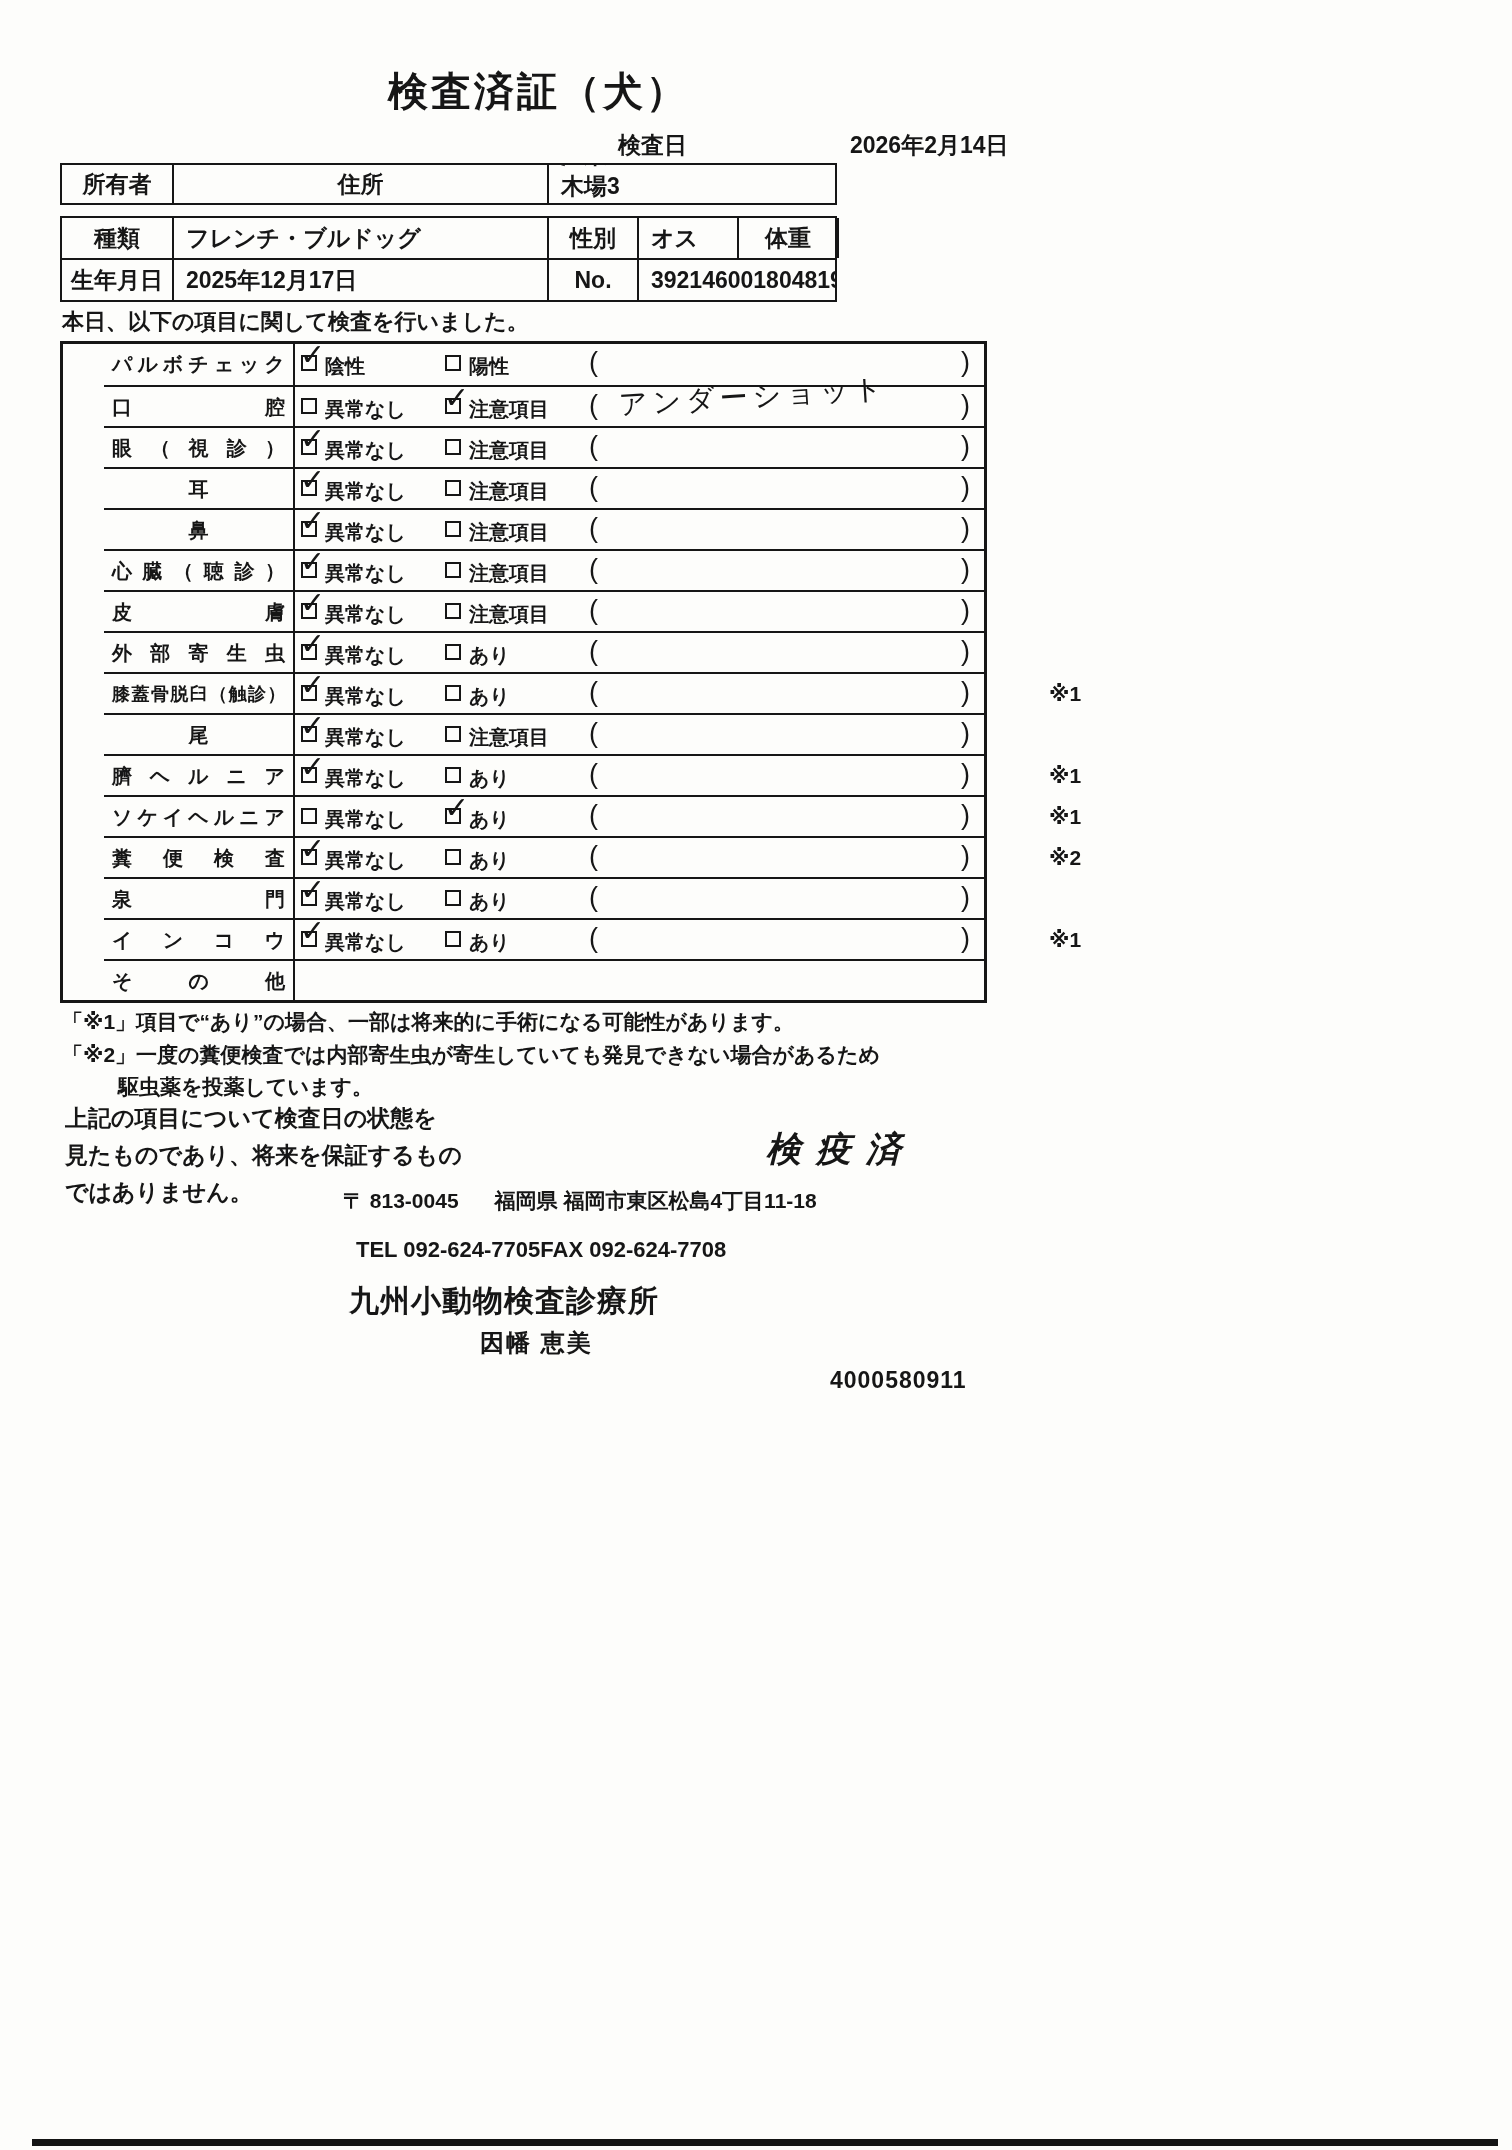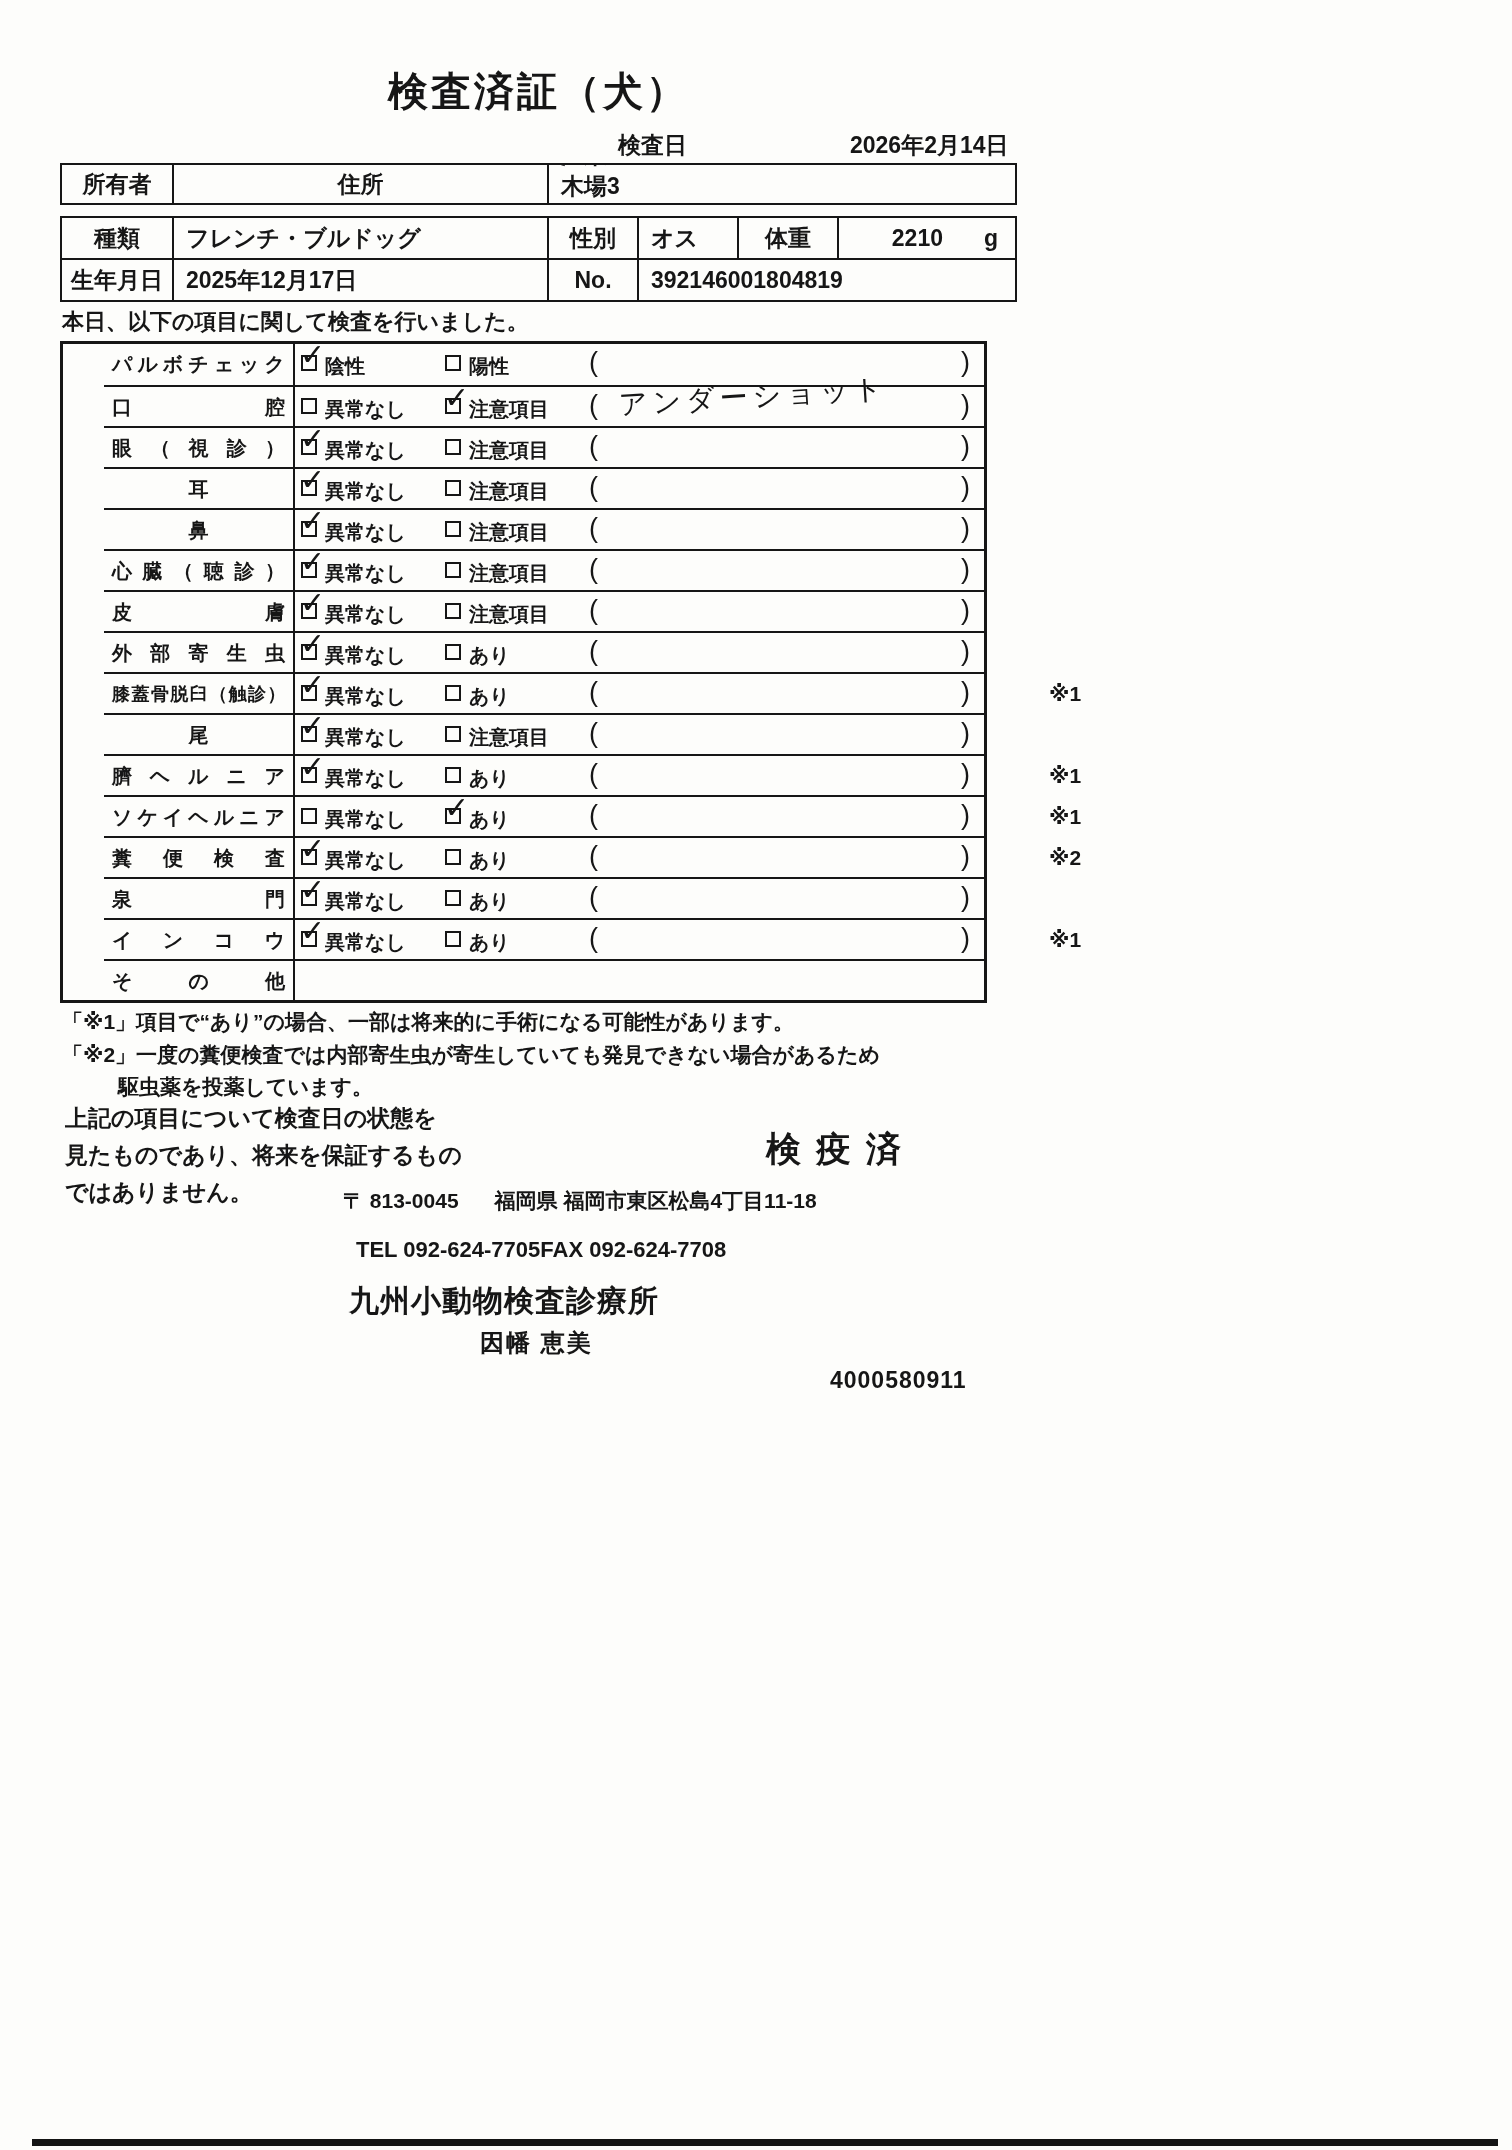--- a/index.html
+++ b/index.html
@@ -13,21 +13,21 @@
   }
   .doc { position:absolute; left:60px; top:0; width:957px; height:1450px; }
 
   .title {
     position:absolute; top:64px; left:0; width:100%;
     text-align:center; font-size:40px; font-weight:700; letter-spacing:3px;
   }
   .date-label { position:absolute; left:558px; top:130px; font-size:23px; font-weight:700; }
   .date-value { position:absolute; left:790px; top:130px; font-size:23px; font-weight:700; }
 
-  .tbl { position:absolute; left:0; border:2px solid #161616; width:957px; }
+  .tbl { position:absolute; left:0; border:2px solid #161616; width:777px; }
   .grid-row { display:grid; }
   .owner-tbl { top:163px; }
   .owner-tbl .grid-row { grid-template-columns:110px 375px 90px 1fr; }
   .dog-tbl { top:216px; }
   .dog-tbl .r1 { grid-template-columns:110px 375px 90px 100px 100px 1fr; }
   .dog-tbl .r2 { grid-template-columns:110px 375px 90px 1fr; border-top:2px solid #161616; }
   .cell { height:38px; display:flex; align-items:center; font-size:23px; font-weight:700; overflow:hidden; }
   .dog-tbl .cell { height:40px; }
   .cell + .cell { border-left:2px solid #161616; }
   .cell.hd { justify-content:center; }
@@ -67,21 +67,21 @@
   }
   .note-mark { position:absolute; left:945px; top:8px; font-size:21px; font-weight:700; white-space:nowrap; }
 
   .note { position:absolute; left:2px; font-size:21px; font-weight:700; white-space:nowrap; }
   .n1 { top:1008px; }
   .n2 { top:1041px; }
   .n2b { top:1073px; left:58px; }
 
   .disclaimer { position:absolute; top:1100px; left:5px; font-size:23px; font-weight:700; line-height:37px; }
 
-  .stamp { position:absolute; left:706px; top:1126px; font-size:35px; font-weight:700; letter-spacing:15px; white-space:nowrap; }
+  .stamp { position:absolute; left:706px; top:1126px; font-size:35px; font-weight:700; letter-spacing:15px; white-space:nowrap;font-style:italic; }
 
   .postal { position:absolute; left:283px; top:1187px; font-size:21px; font-weight:700; white-space:nowrap; }
   .postal .addr { margin-left:36px; }
   .telline { position:absolute; left:296px; top:1237px; font-size:22px; font-weight:700; white-space:nowrap; }
   .telline .fax { }
   .clinic { position:absolute; left:289px; top:1281px; font-size:30px; font-weight:700; letter-spacing:1px; white-space:nowrap; }
   .vet { position:absolute; left:420px; top:1327px; font-size:24px; font-weight:700; letter-spacing:2px; white-space:nowrap; }
   .serial { position:absolute; left:770px; top:1367px; font-size:23px; font-weight:700; letter-spacing:1px; }
 
   .scan-bar { position:absolute; left:32px; top:2139px; width:1466px; height:7px; background:#141414; }

